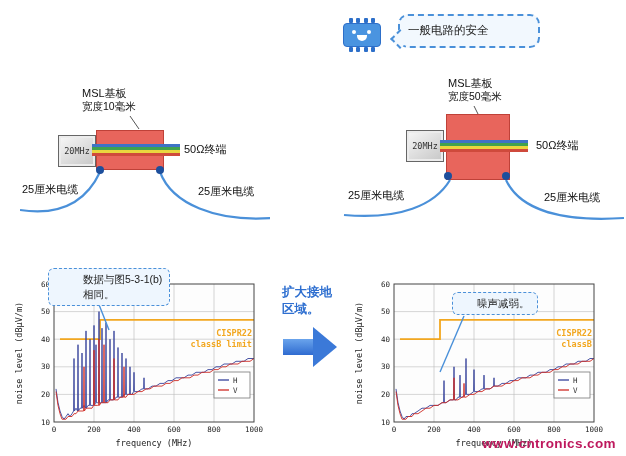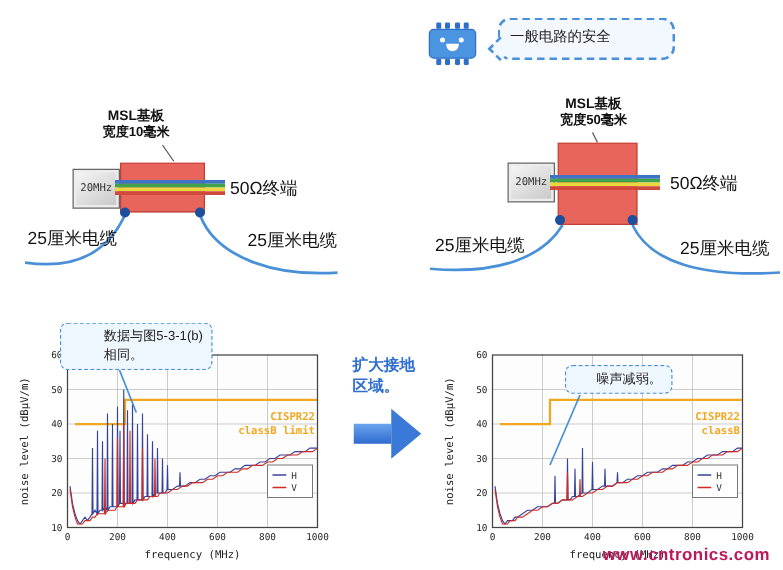--- a/index.html
+++ b/index.html
@@ -20,33 +20,33 @@
                  border-radius:10px;background:#f2f8fe;padding:6px 8px;font-size:11.5px;
                  line-height:1.55;color:#222;}
   .bubble-tail{position:absolute;left:-7px;top:16px;width:12px;height:12px;background:#f2f8fe;
                border-left:2px dashed #4a90d9;border-bottom:2px dashed #4a90d9;transform:rotate(45deg);}
 
   
   .setup{position:absolute;}
   .setup-svg{position:absolute;left:0;top:0;pointer-events:none;}
   .setup-svg path{stroke:#4a90d9;stroke-width:2.2;fill:none;}
   .setup-svg .lead{stroke:#555;stroke-width:1;}
-  .setup-title{position:absolute;text-align:center;line-height:1.3;font-size:11px;color:#111;font-weight:bold;}
+  .setup-title{position:absolute;line-height:1.3;font-size:11px;color:#111;}
   .setup-title .sub{font-size:10.5px;}
   .gen-box{position:absolute;width:36px;height:30px;border:1px solid #666;
            background:linear-gradient(145deg,#f8f8f8,#c6c6c6);box-shadow:inset 0 0 0 2px #ececec;
            display:flex;align-items:center;justify-content:center;
            font-family:"DejaVu Sans Mono",monospace;font-size:8.5px;color:#333;}
   .board{position:absolute;background:#e8655c;box-shadow:inset 0 0 0 1px rgba(150,30,20,.5);}
   .ribbon{position:absolute;height:12px;display:flex;flex-direction:column;}
   .ribbon i{display:block;height:3px;}
   .ribbon .s1{background:#3e73c6}.ribbon .s2{background:#41a24e}
   .ribbon .s3{background:#ead63f}.ribbon .s4{background:#cf4a3c}
   .dot{position:absolute;width:8px;height:8px;border-radius:50%;background:#1d4f9c;}
-  .term-label,.cable-label{position:absolute;font-size:14px;color:#111;white-space:nowrap;}
+  .term-label,.cable-label{position:absolute;font-size:11px;color:#111;white-space:nowrap;}
 
   
   .chart{position:absolute;width:268px;height:206px;}
   .chart-plot{position:absolute;left:0;top:26px;}
   .leader{position:absolute;left:0;top:0;pointer-events:none;}
   .leader line{stroke:#4a90d9;stroke-width:1.4;}
   .note{position:absolute;border:1.5px dashed #4a90d9;border-radius:6px;background:#eef6fe;
         padding:3px 7px;font-size:10.5px;line-height:1.45;color:#222;white-space:nowrap;}
 
   
@@ -179,21 +179,21 @@
           <text x="240" y="71" text-anchor="end" font-size="8.5" fill="#f2a71f" font-family="DejaVu Sans Mono, monospace" font-weight="bold">classB limit</text>
           <rect x="202" y="96" width="36" height="26" fill="#ffffff" stroke="#777" stroke-width="0.8"></rect>
           <line x1="206" y1="104" x2="217" y2="104" stroke="#35429b" stroke-width="1.3"></line>
           <text x="221" y="107" text-anchor="start" font-size="7.5" fill="#333" font-family="DejaVu Sans Mono, monospace">H</text>
           <line x1="206" y1="114" x2="217" y2="114" stroke="#cf2b24" stroke-width="1.3"></line>
           <text x="221" y="117" text-anchor="start" font-size="7.5" fill="#333" font-family="DejaVu Sans Mono, monospace">V</text>
         </svg></div>
     <svg class="leader" width="268" height="206">
       <line x1="82" y1="42" x2="97" y2="80"></line>
     </svg>
-    <div class="note" style="left:36px;top:8px;padding-left:34px;">
+    <div class="note" style="left:36px;top:18px;padding-left:34px;">
       <div>数据与图5-3-1(b)</div>
       <div>相同。</div>
     </div>
   </div>
 
   <div class="transition">
     <div class="trans-text">
       <div>扩大接地</div>
       <div>区域。</div>
     </div>

